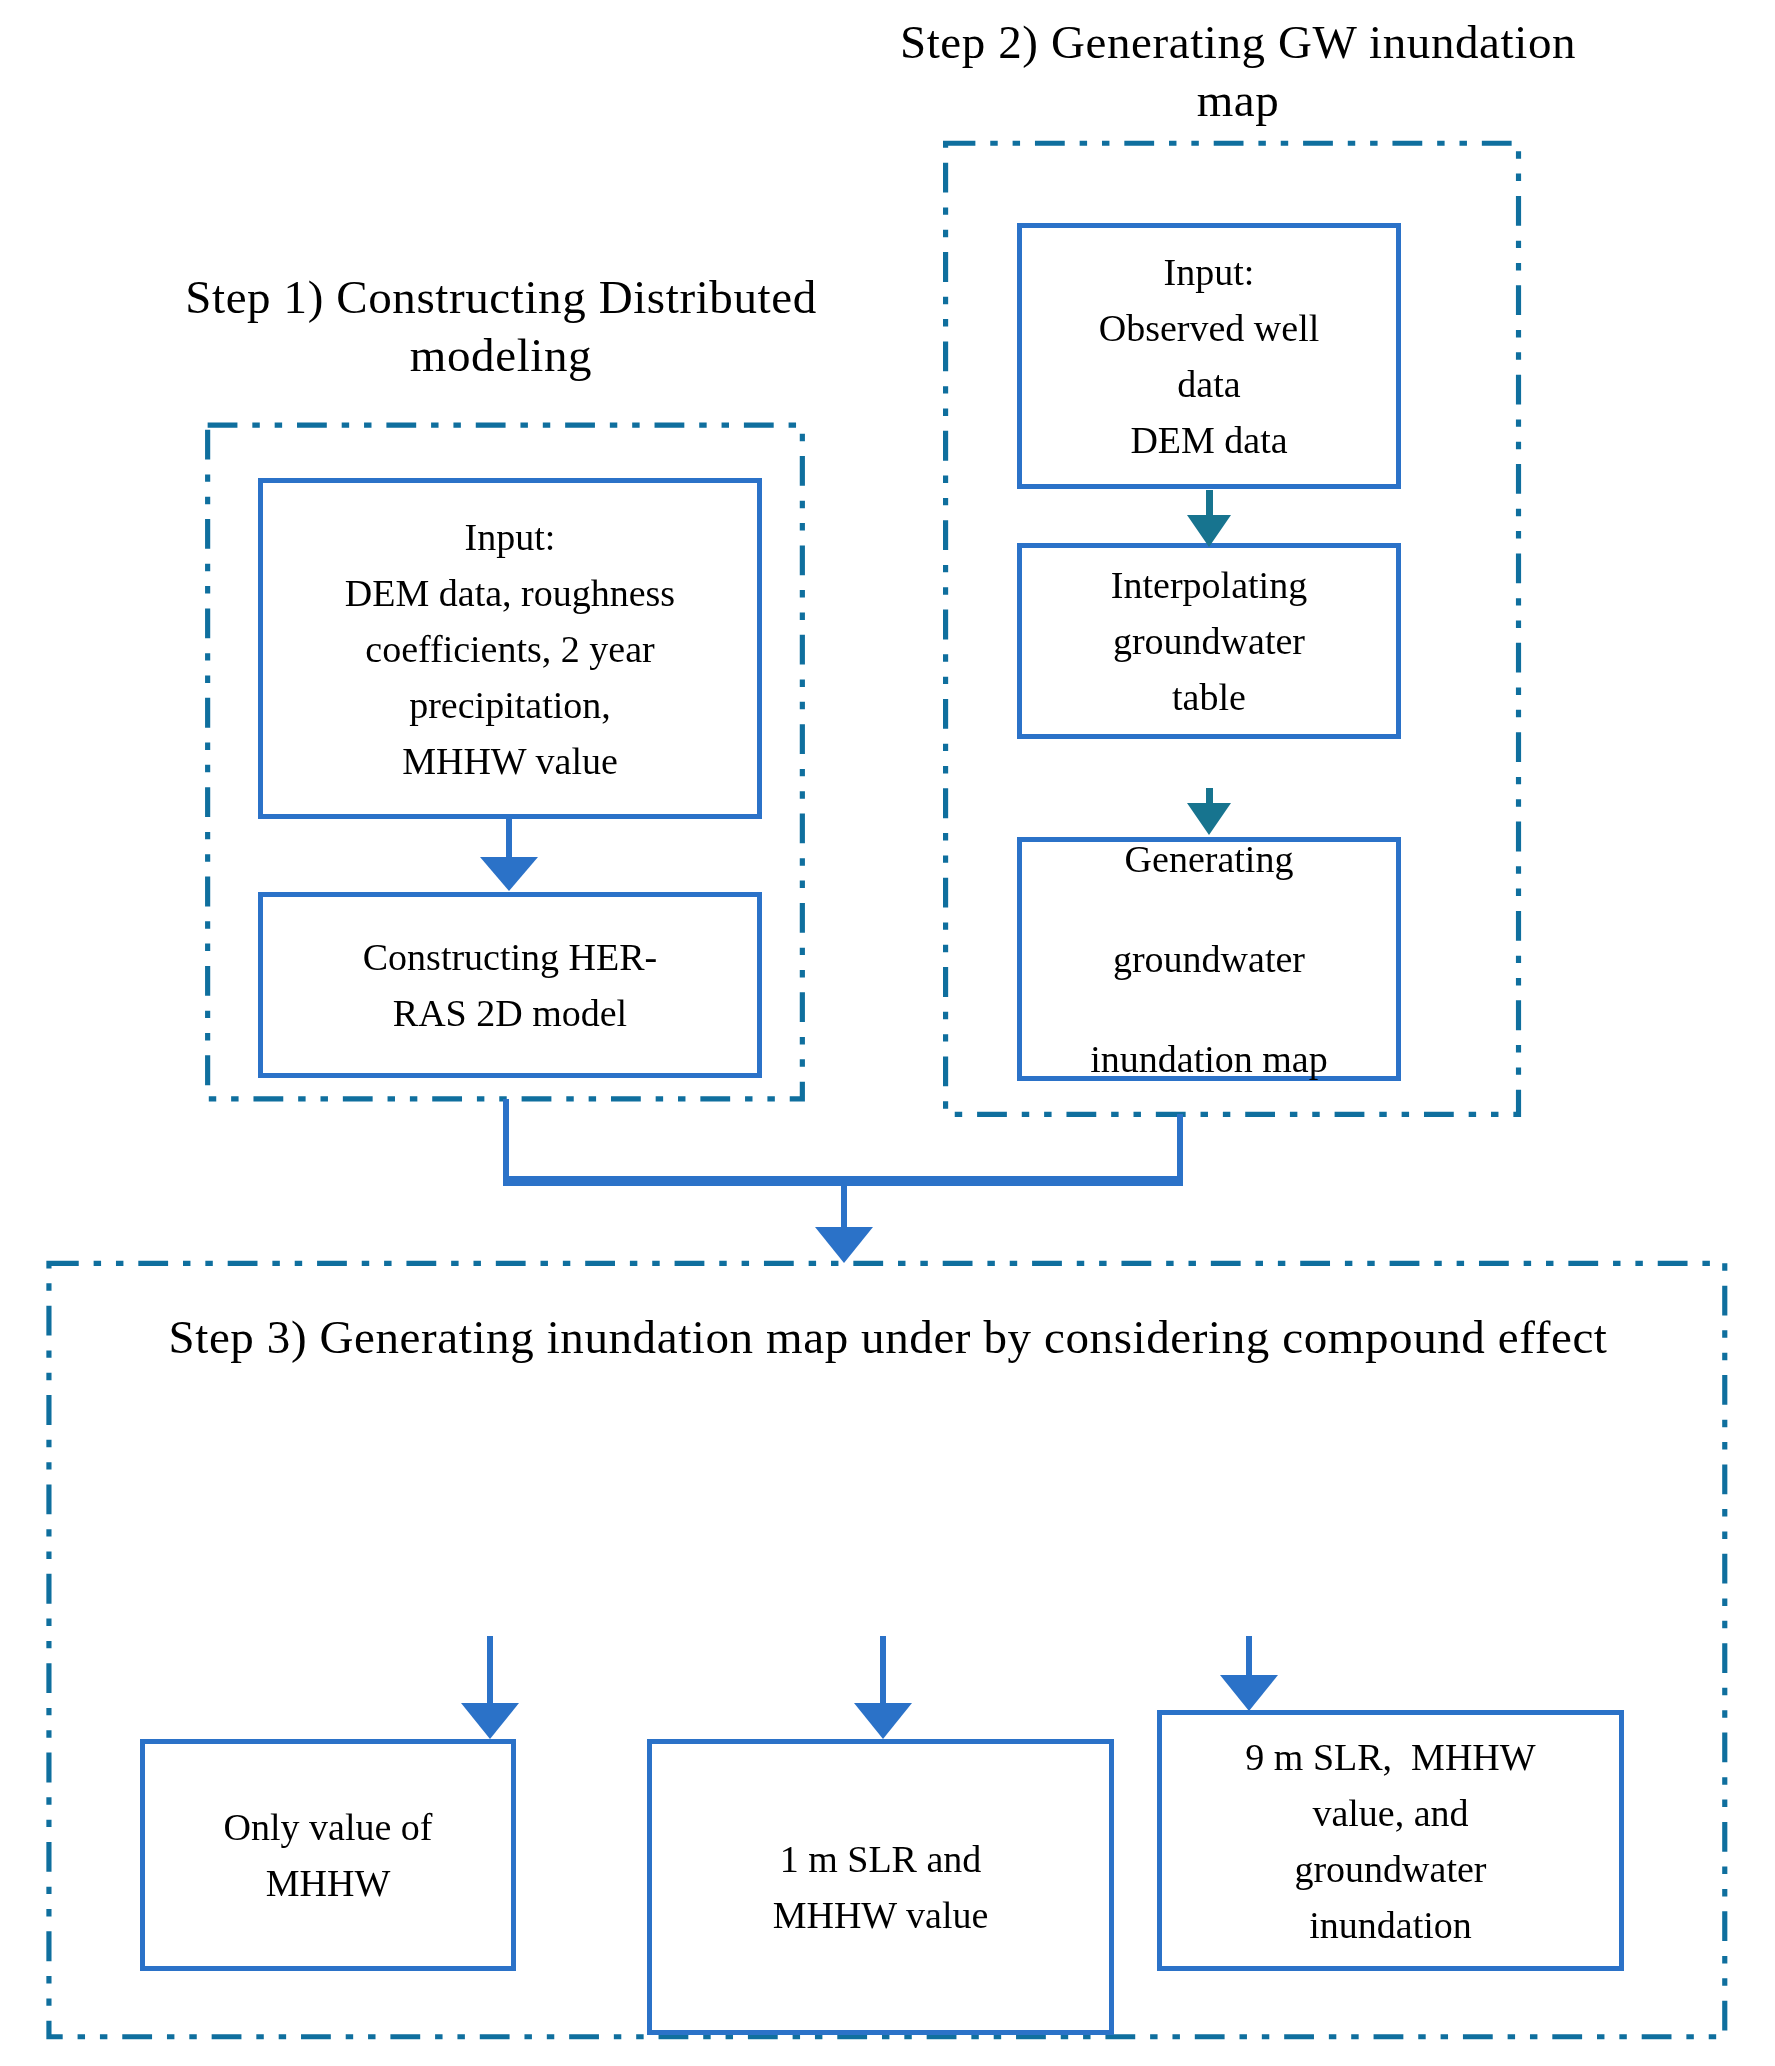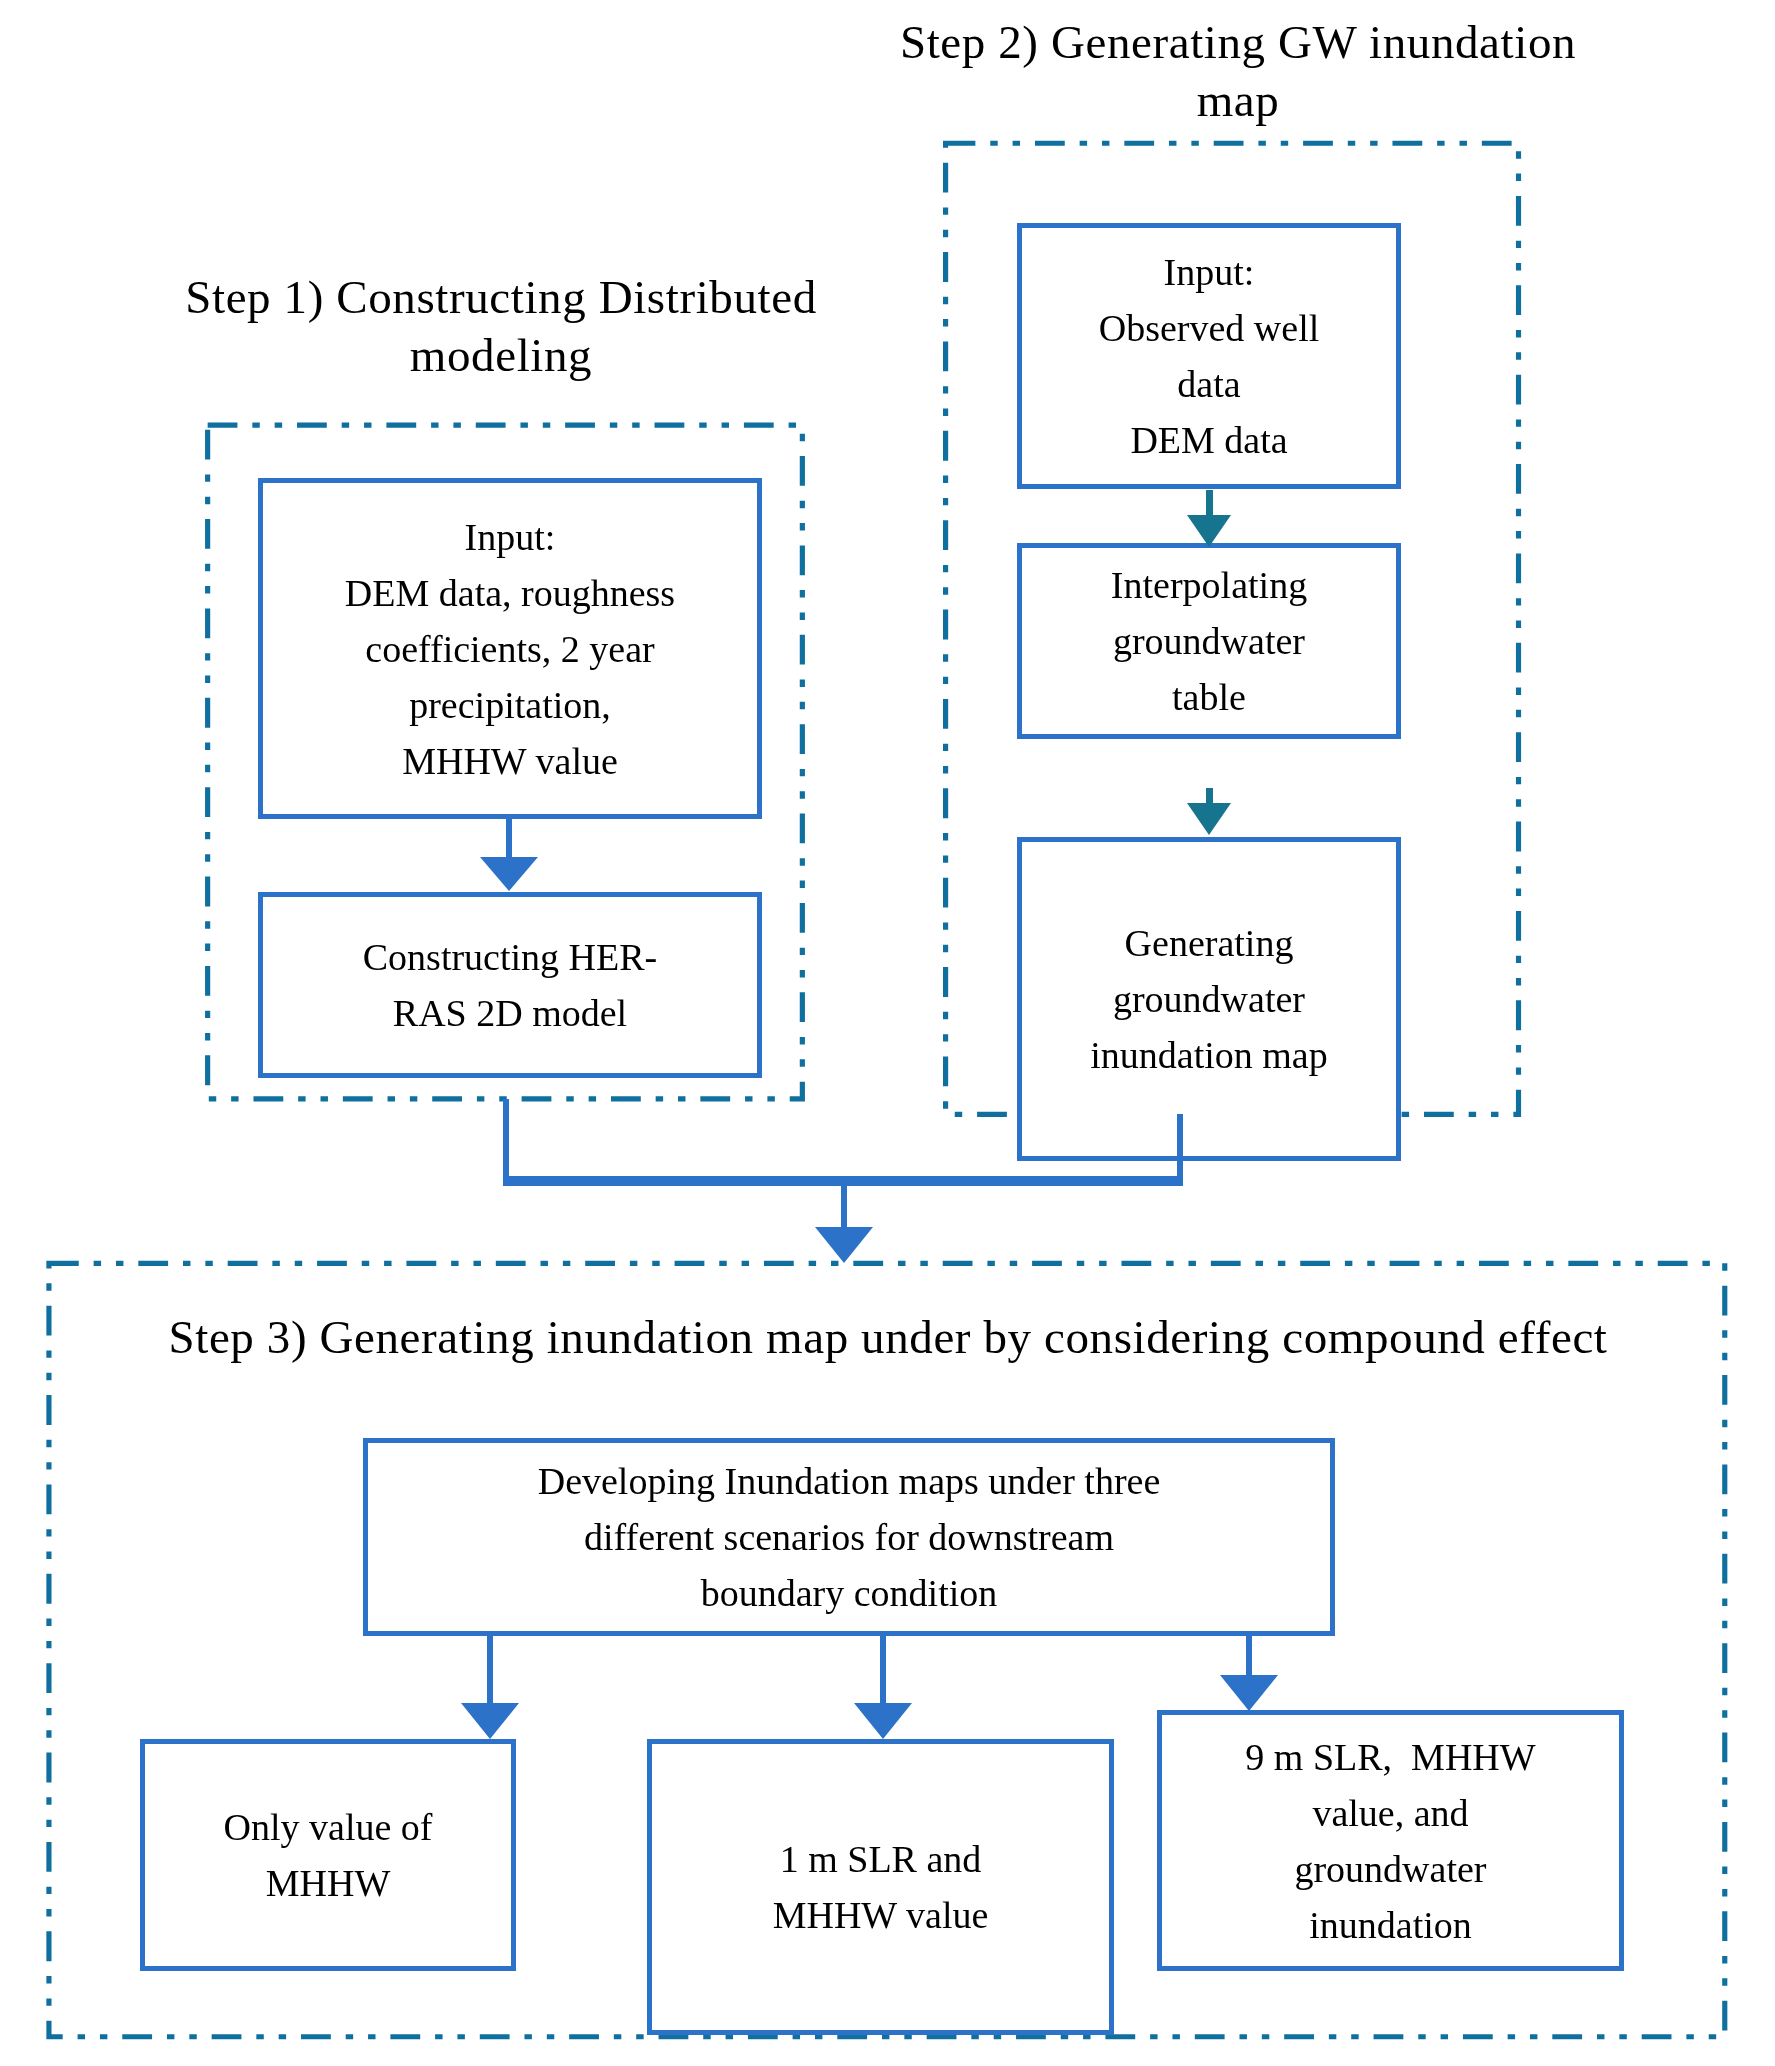--- a/index.html
+++ b/index.html
@@ -81,43 +81,38 @@
     <div class="ln">data</div>
     <div class="ln">DEM data</div>
   </div>
 
   <div class="box" style="left:1017px;top:543px;width:384px;height:196px;">
     <div class="ln">Interpolating</div>
     <div class="ln">groundwater</div>
     <div class="ln">table</div>
   </div>
 
-  <div class="box" style="left:1017px;top:837px;width:384px;height:324px;">
+  <div class="box" style="left:1017px;top:837px;width:384px;height:244px;gap:44px;">
     <div class="ln">Generating</div>
     <div class="ln">groundwater</div>
     <div class="ln">inundation map</div>
   </div>
 
   <div class="stem-teal" style="left:1206px;top:490px;width:6.9px;height:27px;"></div>
   <div class="head-teal" style="left:1187px;top:515px;"></div>
 
   <div class="stem-teal" style="left:1206px;top:788px;width:6.9px;height:17px;"></div>
   <div class="head-teal" style="left:1187px;top:803px;"></div>
 
   <div class="stem-blue" style="left:503px;top:1099px;width:5.7px;height:85px;"></div>
   <div class="stem-blue" style="left:1177px;top:1114px;width:5.7px;height:69px;"></div>
   <div class="hbar" style="left:503px;top:1176px;width:680px;height:9.7px;"></div>
   <div class="stem-blue" style="left:841px;top:1185px;width:5.7px;height:43px;"></div>
   <div class="head-blue" style="left:815px;top:1227px;border-top-width:36px;"></div>
 
-  <div class="box" style="left:363px;top:1438px;width:972px;height:198px;">
-    <div class="ln">Developing Inundation maps under three</div>
-    <div class="ln">different scenarios for downstream</div>
-    <div class="ln">boundary condition</div>
-  </div>
 
   <div class="stem-blue" style="left:487px;top:1636px;width:5.7px;height:69px;"></div>
   <div class="head-blue" style="left:461px;top:1703px;border-top-width:36px;"></div>
 
   <div class="stem-blue" style="left:880px;top:1636px;width:5.7px;height:69px;"></div>
   <div class="head-blue" style="left:854px;top:1703px;border-top-width:36px;"></div>
 
   <div class="stem-blue" style="left:1246px;top:1636px;width:5.7px;height:40px;"></div>
   <div class="head-blue" style="left:1220px;top:1675px;border-top-width:36px;"></div>
 

